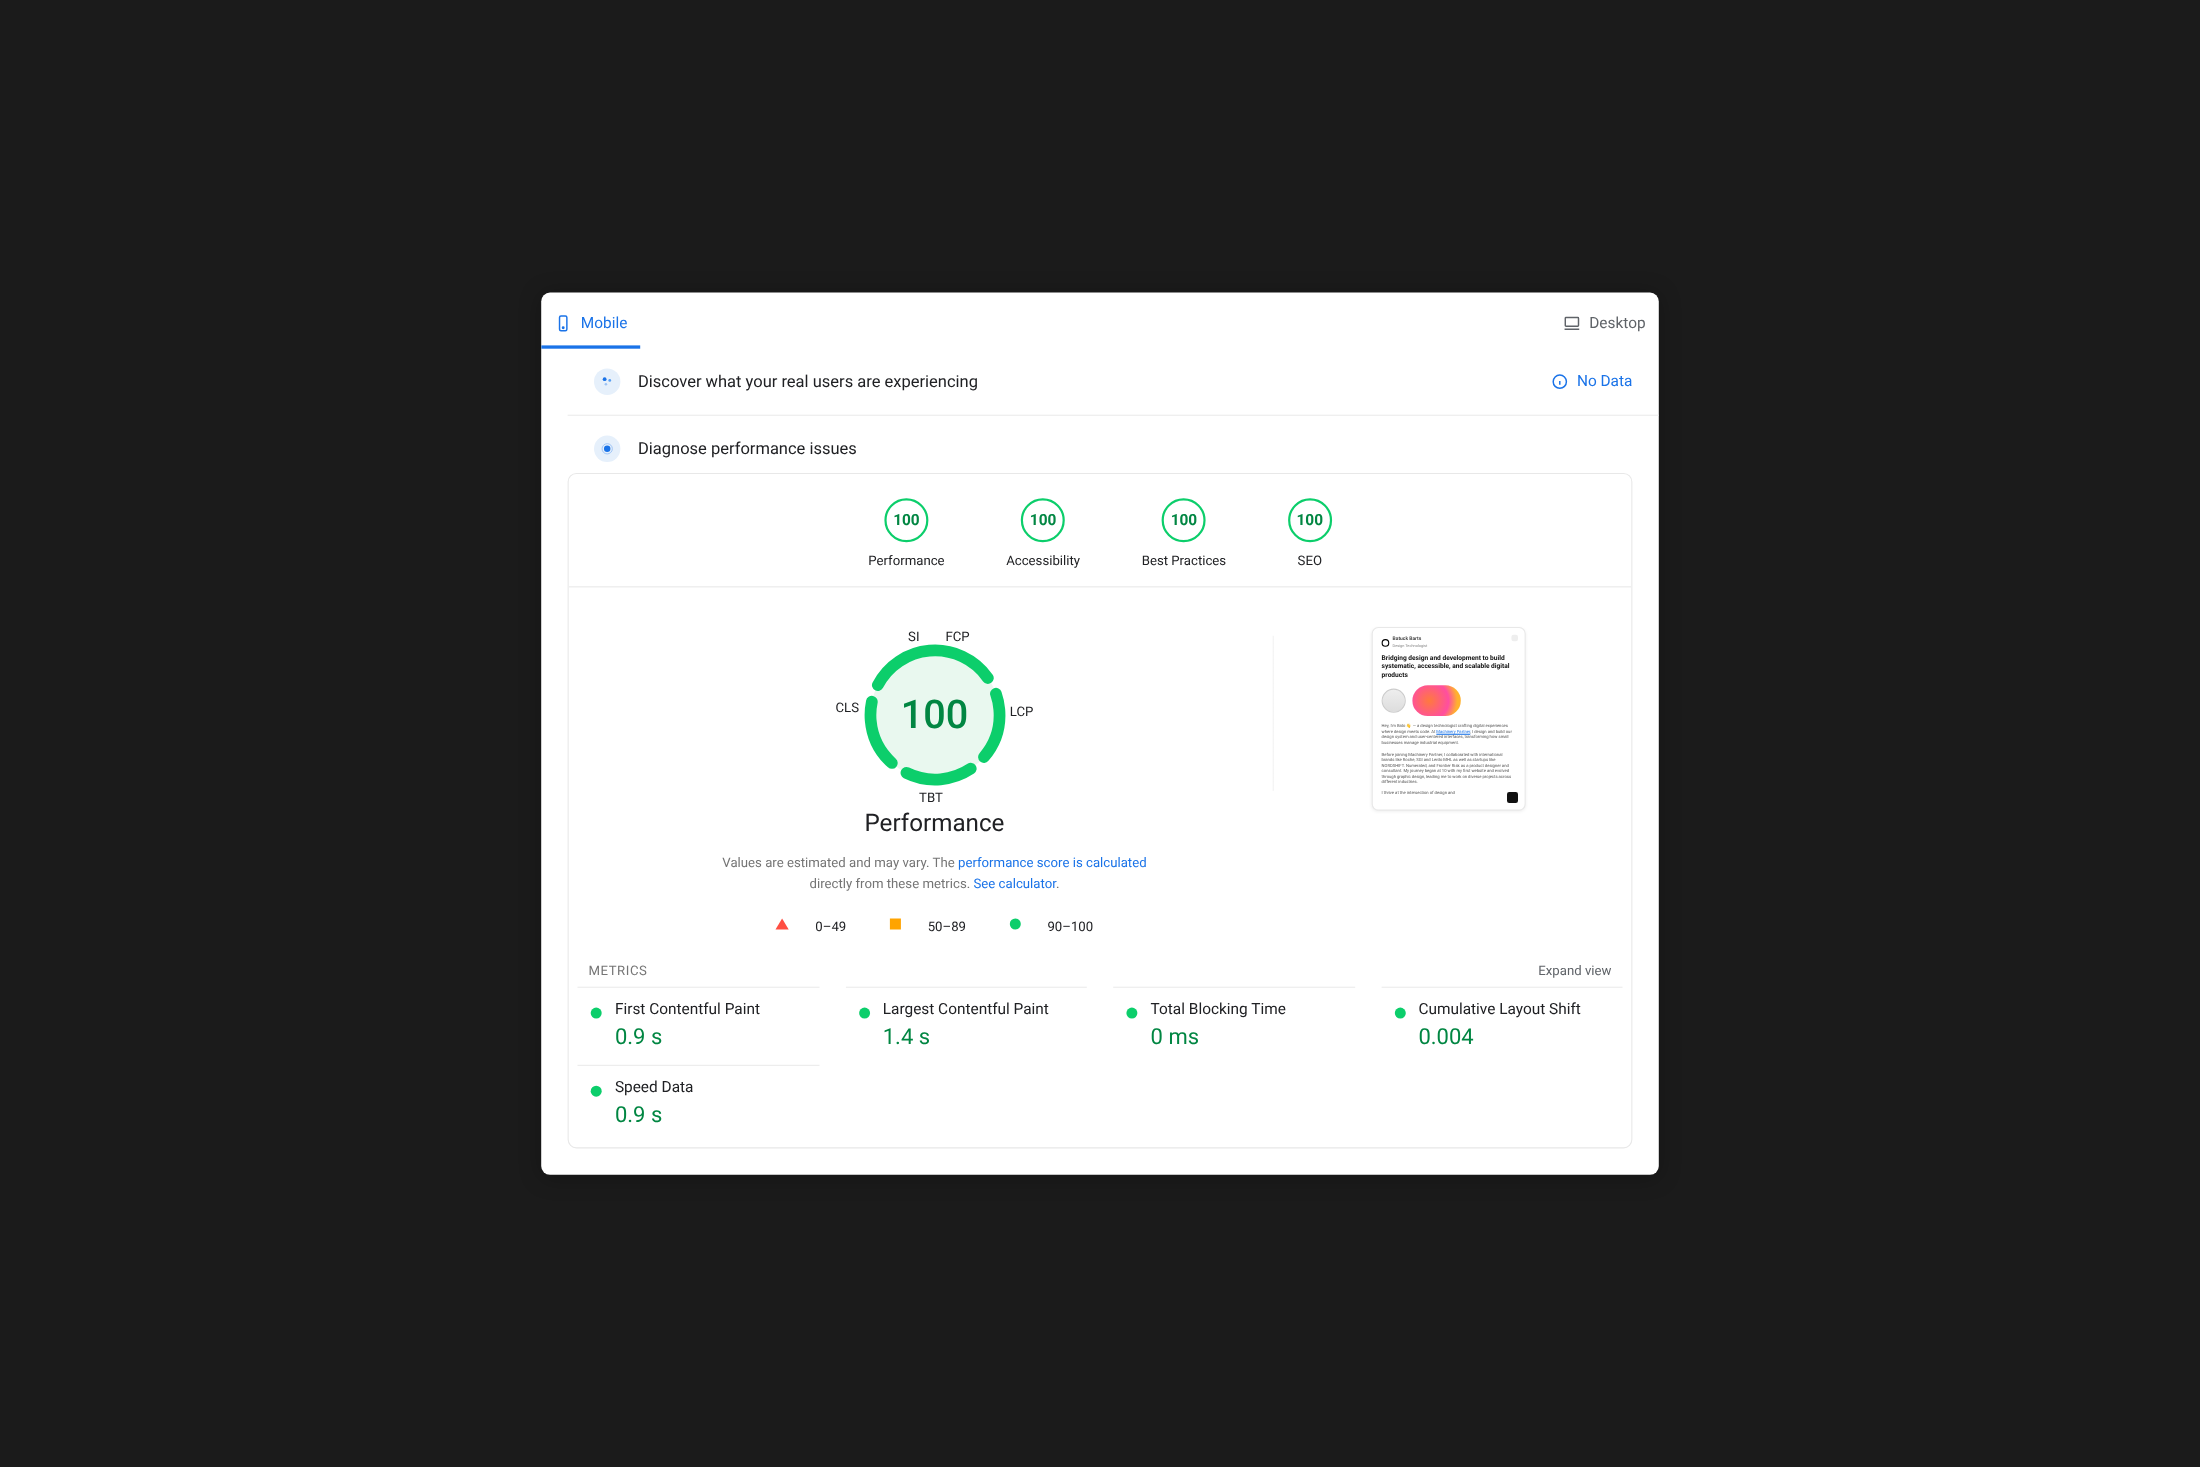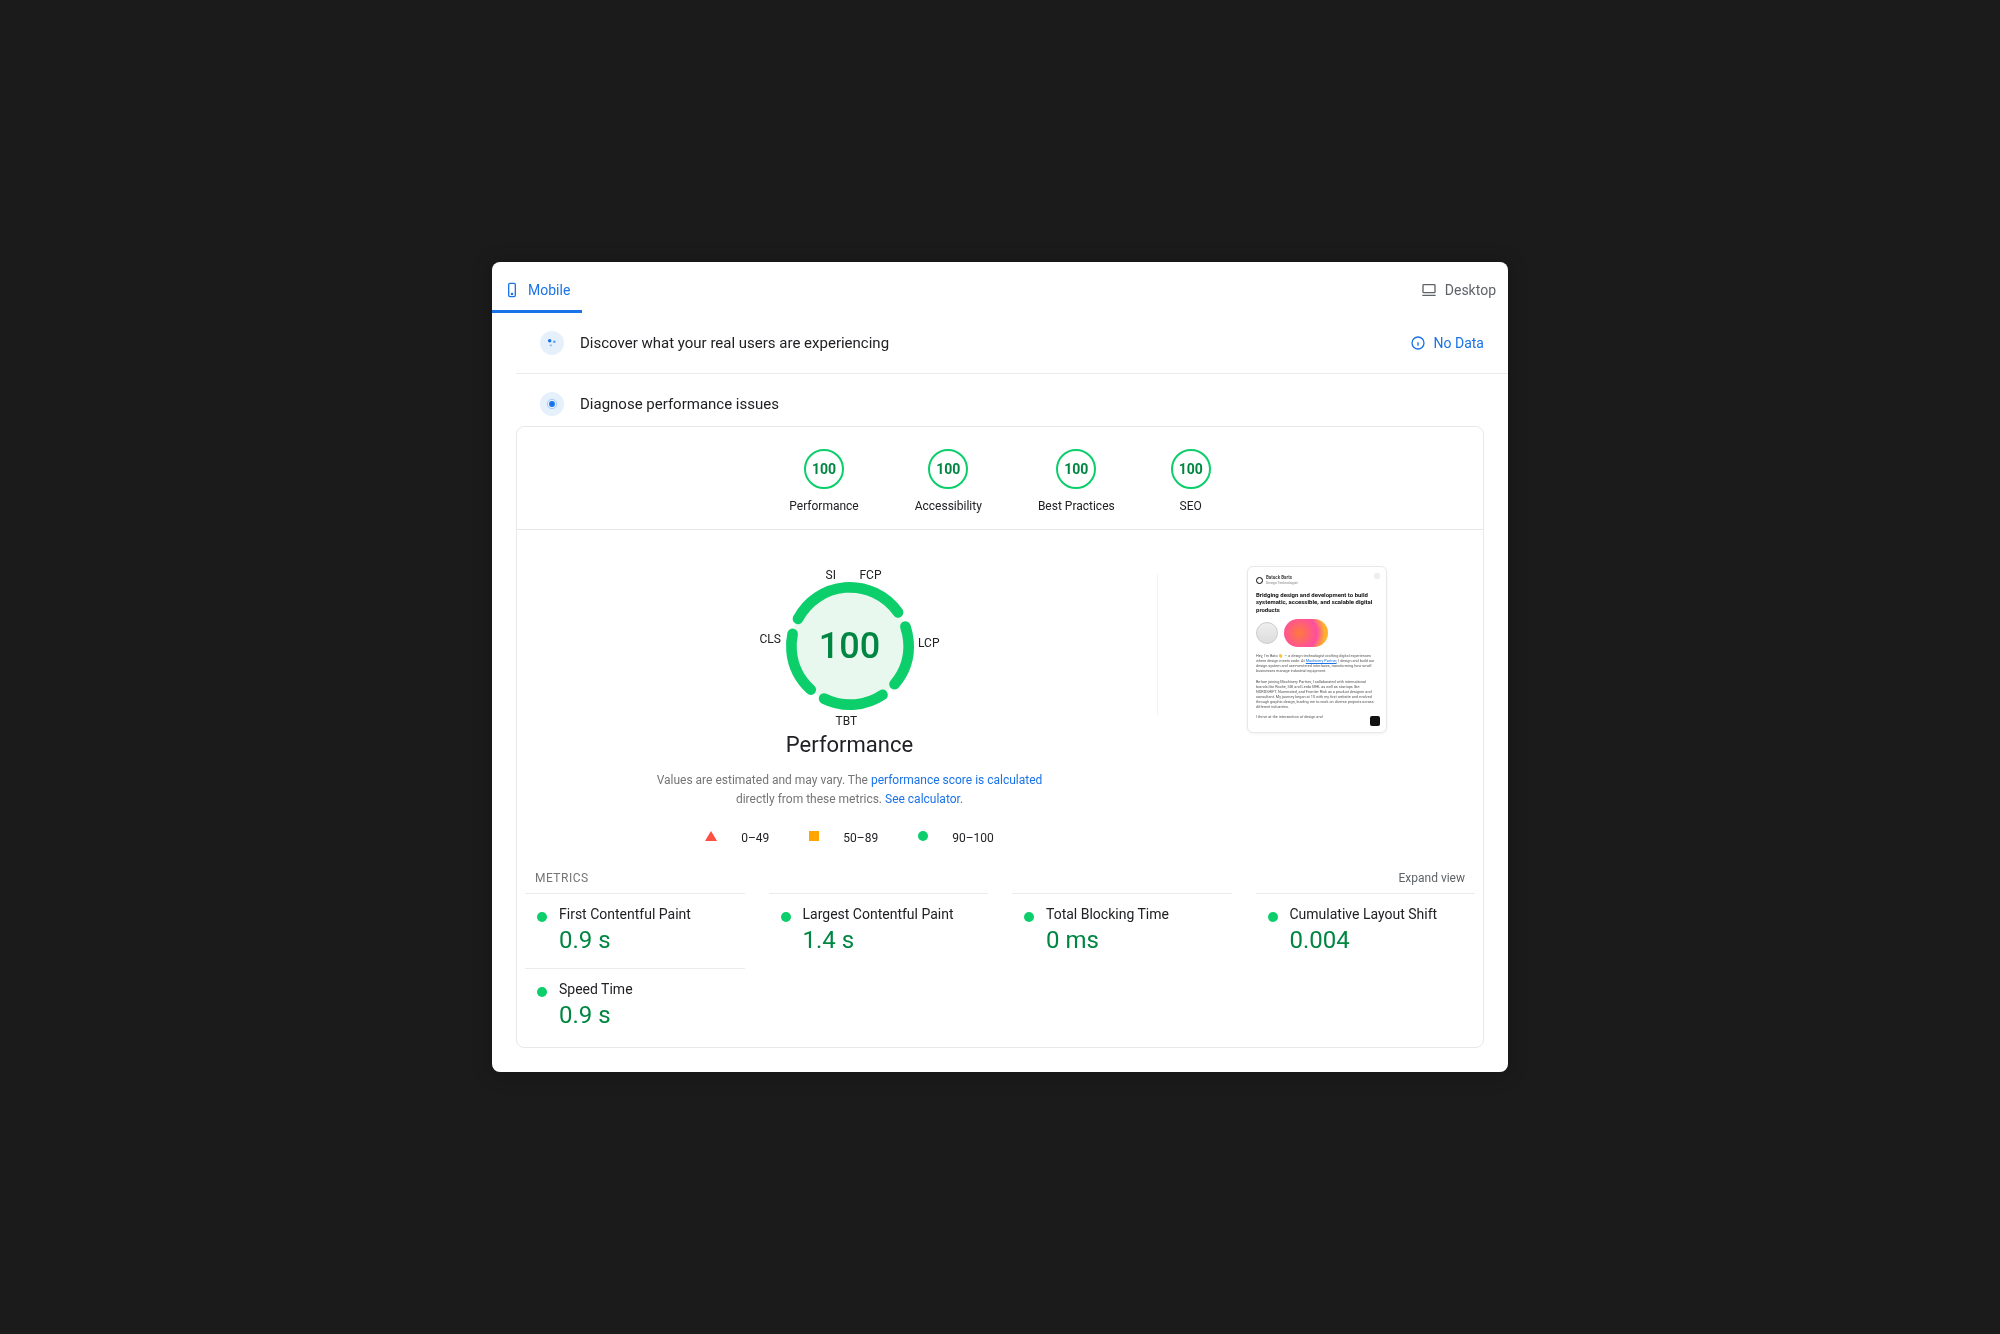--- a/index.html
+++ b/index.html
@@ -145,21 +145,21 @@
   .metrics-grid{display:grid;grid-template-columns:1fr 1fr 1fr 1fr;gap:0 24px;padding:0 8px 4px}
   .metric{
     border-top:1px solid var(--border);
     padding:12px 10px 14px 34px;position:relative;
   }
   .metric::before{
     content:"";position:absolute;left:12px;top:18px;
     width:10px;height:10px;border-radius:50%;background:var(--green);
   }
   .metric-name{font-size:14px;color:var(--text)}
-  .metric-value{font-size:24px;color:var(--green-dark);margin-top:4px}
+  .metric-value{font-size:20px;color:var(--green-dark);margin-top:4px}
 </style>
 </head>
 <body>
 
 <div class="window">
 
   <div class="tabs">
     <div class="tab active">
       <svg viewBox="0 0 24 24" fill="none" stroke="currentColor" stroke-width="2">
           <rect x="7" y="2" width="10" height="20" rx="2"></rect>
@@ -300,19 +300,19 @@
       </div>
       <div class="metric">
         <div class="metric-name">Total Blocking Time</div>
         <div class="metric-value">0 ms</div>
       </div>
       <div class="metric">
         <div class="metric-name">Cumulative Layout Shift</div>
         <div class="metric-value">0.004</div>
       </div>
       <div class="metric">
-        <div class="metric-name">Speed Time</div>
+        <div class="metric-name">Speed Data</div>
         <div class="metric-value">0.9 s</div>
       </div>
     </div>
 
   </div>
 </div>
 
 </body></html>

